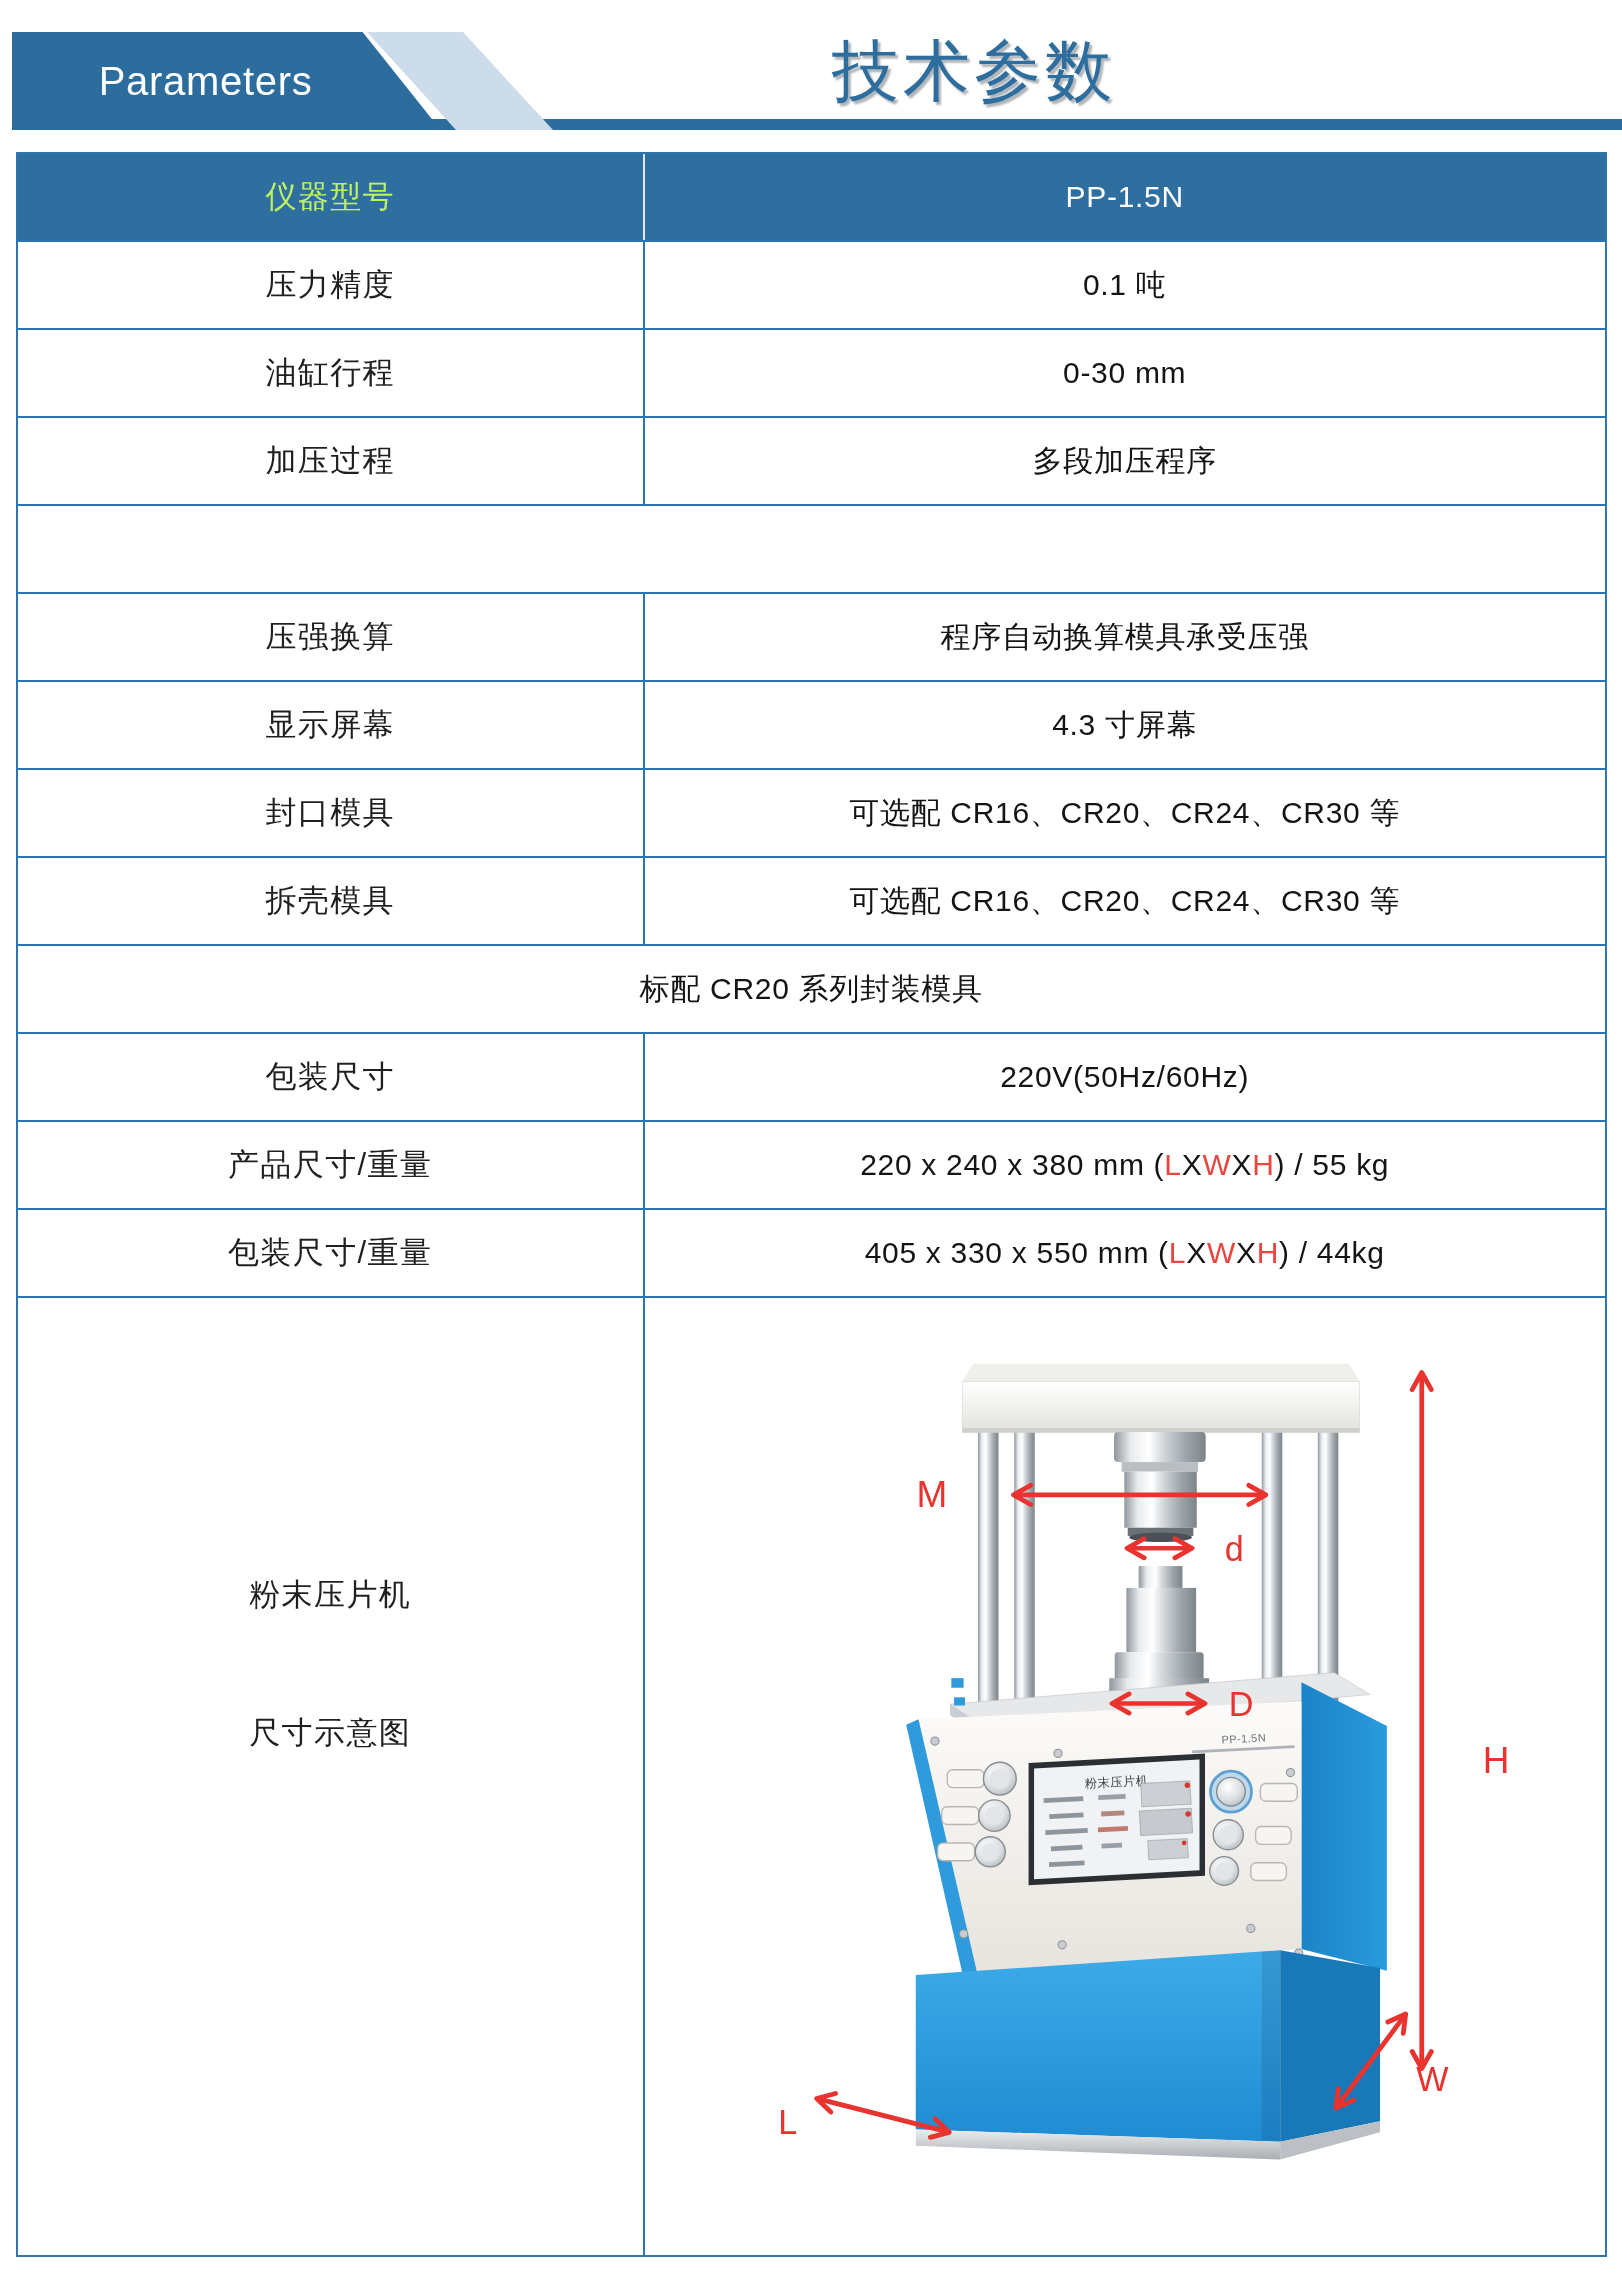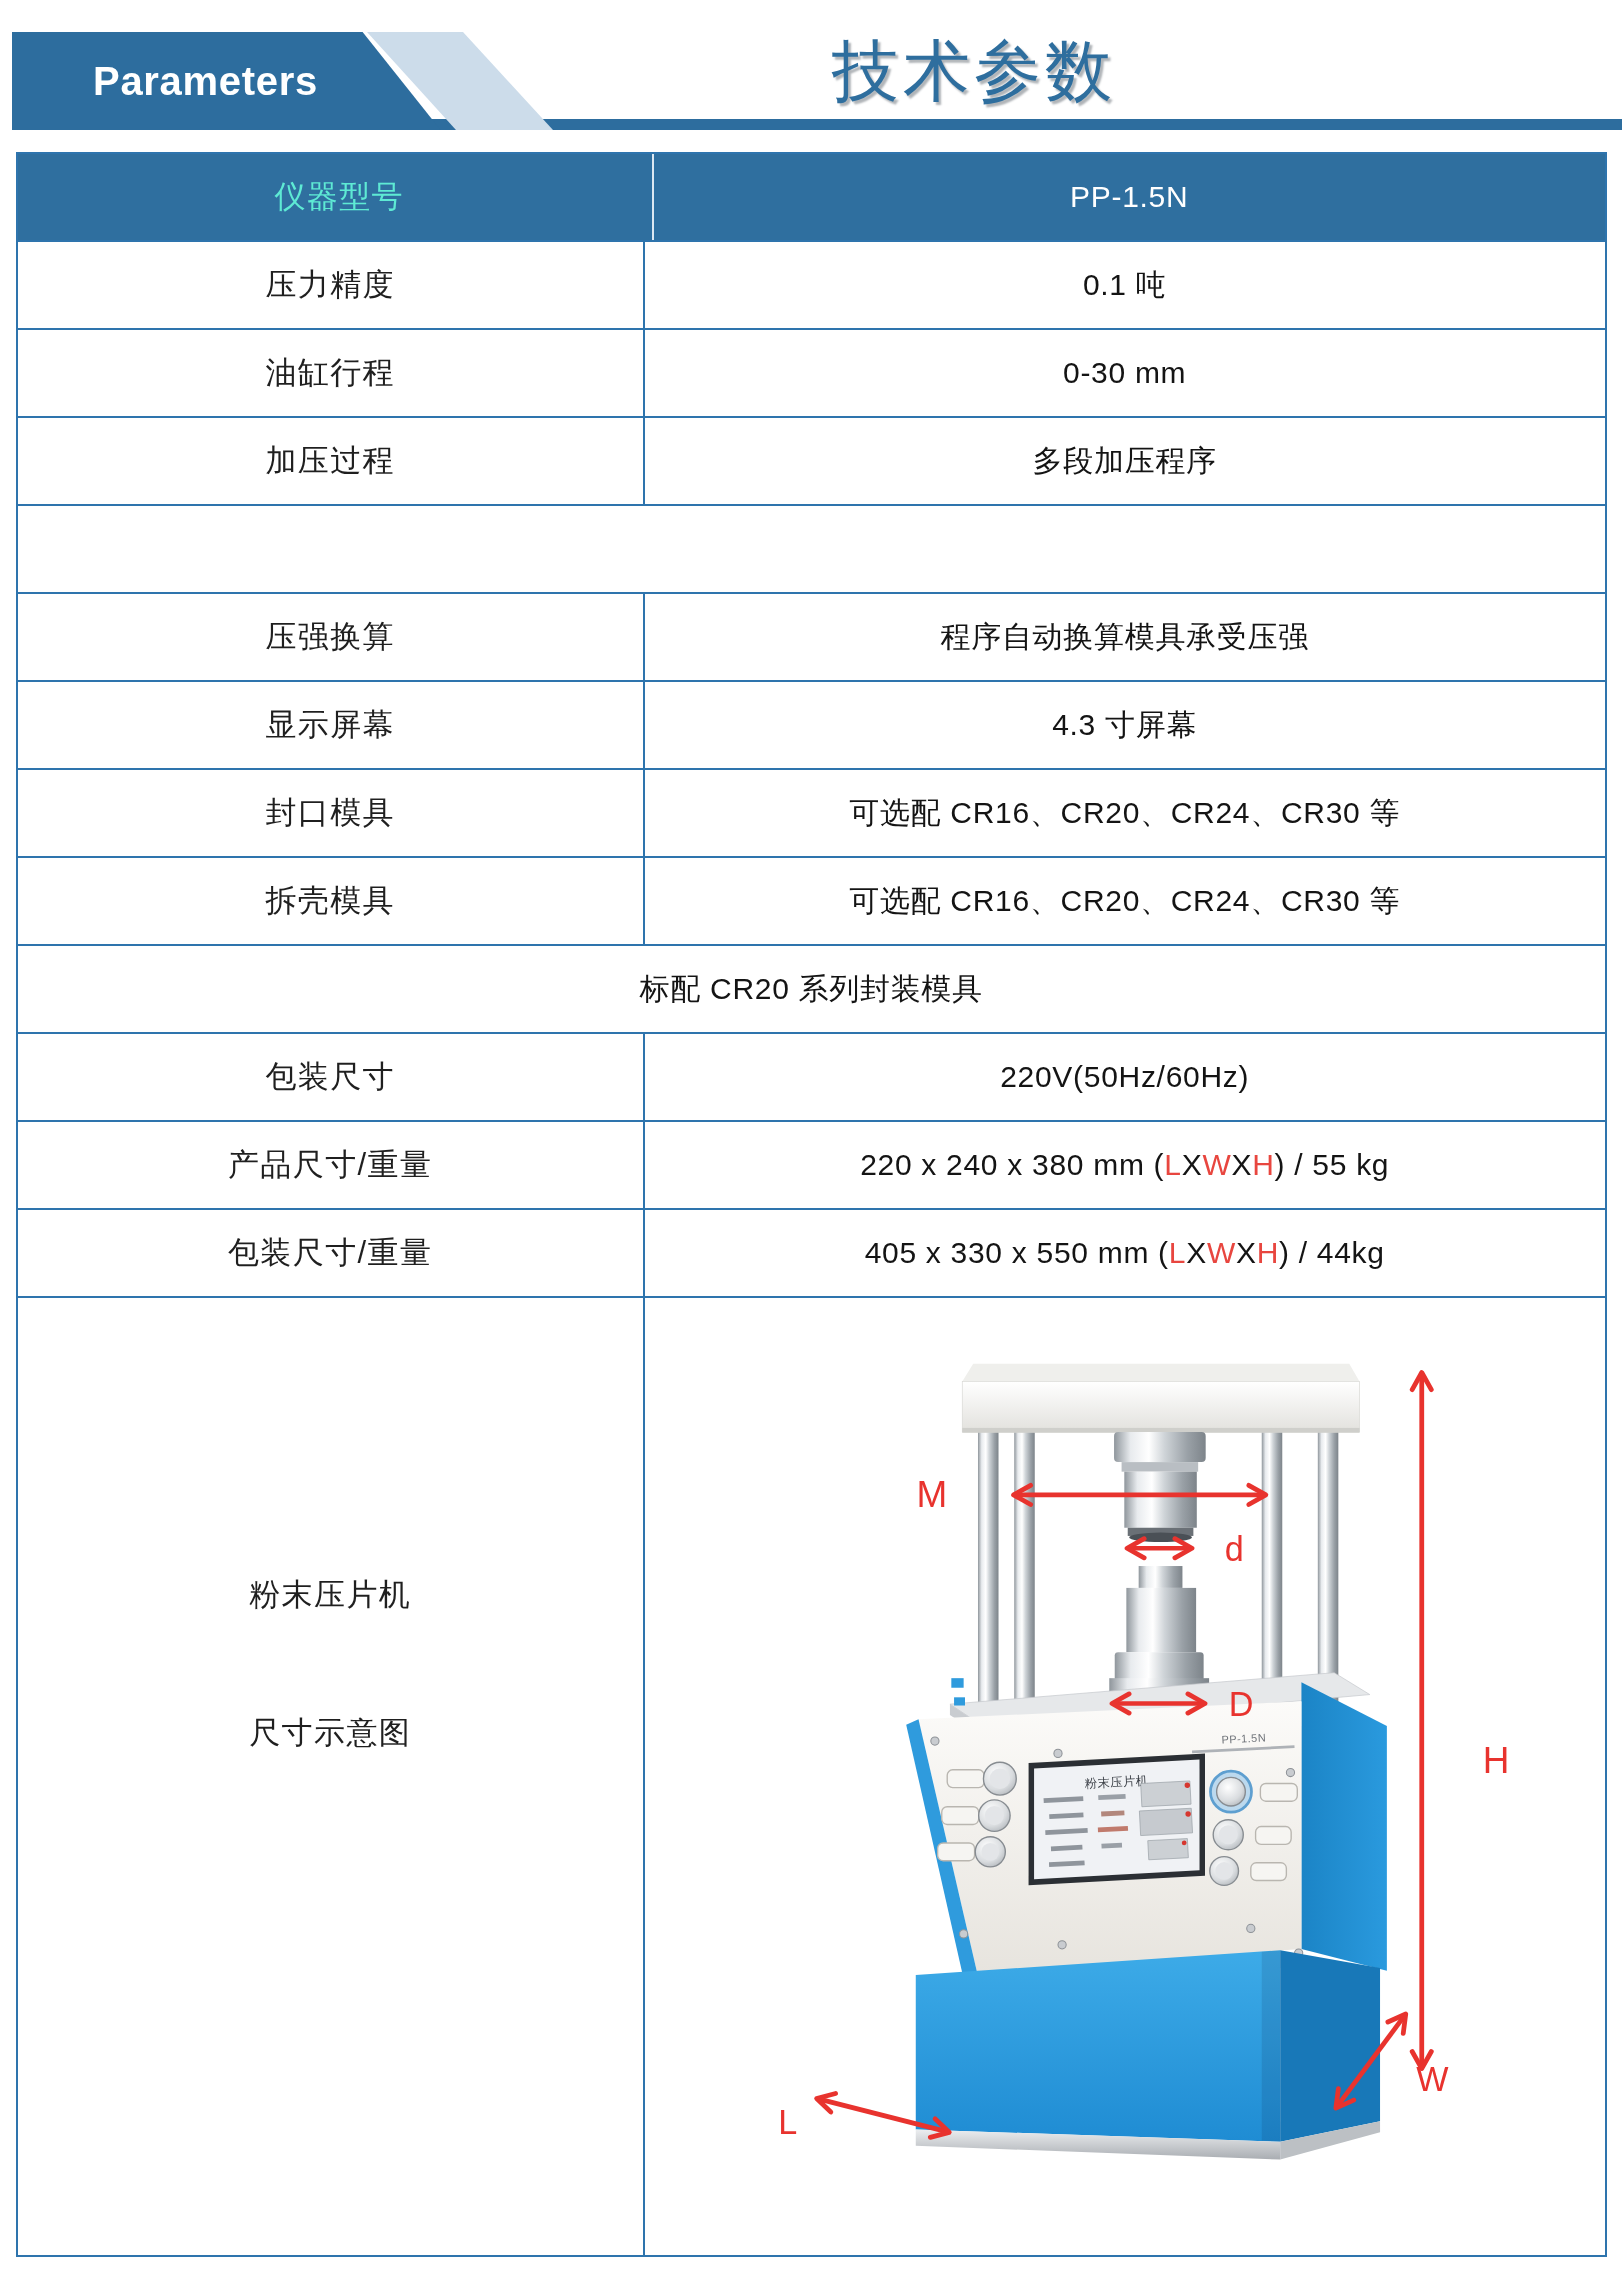--- a/index.html
+++ b/index.html
@@ -5,37 +5,37 @@
   html,body{margin:0;padding:0;background:#ffffff;}
   .page{position:relative;width:1623px;height:2295px;background:#fff;overflow:hidden;
         font-family:"Liberation Sans","DejaVu Sans",sans-serif;}
   
   .banner-bar{position:absolute;left:429px;top:119px;width:1193px;height:11px;background:#2d6d9e;z-index:1;}
   .banner-light{position:absolute;left:367px;top:32px;width:191px;height:98px;background:#ccdcea;z-index:2;
         clip-path:polygon(0px 0px,96px 0px,186px 98px,89px 98px);}
   .banner-main{position:absolute;left:11.6px;top:32px;width:429px;height:98px;background:#2d6d9e;z-index:3;
         clip-path:polygon(0px 0px,351px 0px,429px 98px,0px 98px);}
   .banner-text{position:absolute;left:62px;top:32px;width:287px;height:98px;z-index:4;
-        color:#fff;font-size:40px;font-weight:bold;letter-spacing:0.7px;
+        color:#fff;font-size:40px;font-weight:normal;letter-spacing:0.7px;
         display:flex;align-items:center;justify-content:center;}
   .page-title{position:absolute;left:803px;top:26px;width:342px;text-align:center;z-index:4;
         font-size:67px;font-weight:normal;letter-spacing:4.1px;color:#2e6e9e;
         text-shadow:2.7px 3.4px 2.1px #b0b4b8;}
   
   .spec-table{position:absolute;left:15.7px;top:152px;width:1591px;height:2105px;
         border:2.1px solid #2e74ad;box-sizing:border-box;display:flex;flex-direction:column;}
   .trow{display:flex;height:88px;flex:none;border-bottom:2.1px solid #2e74ad;box-sizing:border-box;}
   .trow:last-child{flex:1;border-bottom:none;height:auto;}
   .cl{width:627px;flex:none;border-right:2.1px solid #2e74ad;box-sizing:border-box;
         display:flex;align-items:center;justify-content:center;
         font-size:31px;color:#1f1f1f;letter-spacing:1.4px;}
   .cr{flex:1;display:flex;align-items:center;justify-content:center;
         font-size:30px;color:#141414;letter-spacing:0.7px;}
   .trow.head{background:#2f6f9f;}
-  .trow.head .cl{border-right-color:#dde8f1;color:#5eead4;margin-left:9px;}
+  .trow.head .cl{border-right-color:#dde8f1;color:#bef264;}
   .trow.head .cr{color:#ffffff;}
   .rd{color:#e8463f;}
   .cl.diagram{position:relative;}
   .cl.diagram span{position:absolute;left:0;width:100%;text-align:center;}
   .diag-l1{top:276px;}
   .diag-l2{top:414px;}
   .cr.diagram{position:relative;padding:0;}
   .cr.diagram svg{position:absolute;left:0;top:0;}
 </style>
 </head>

